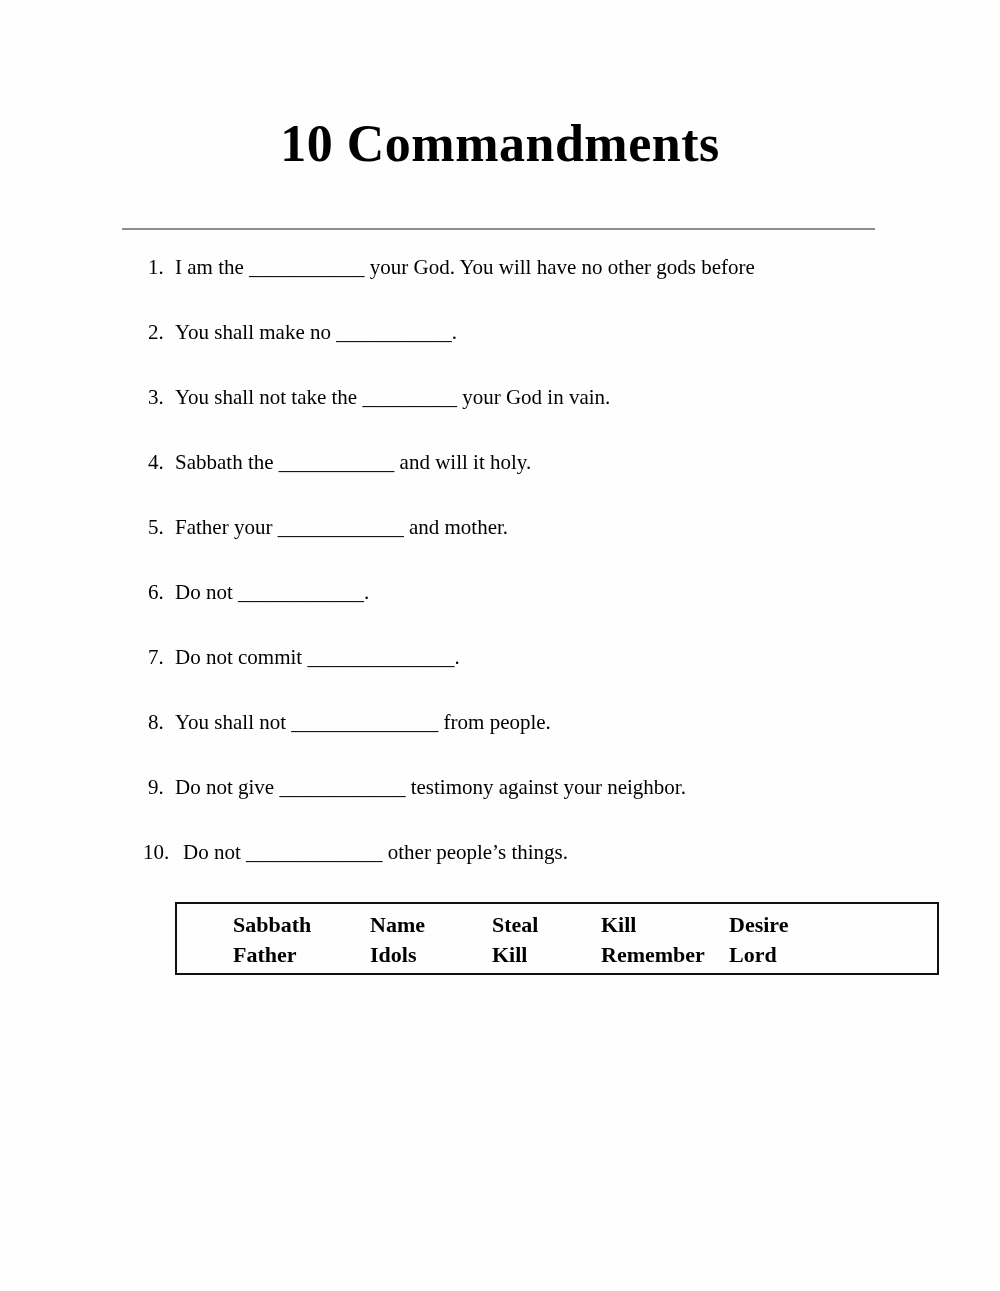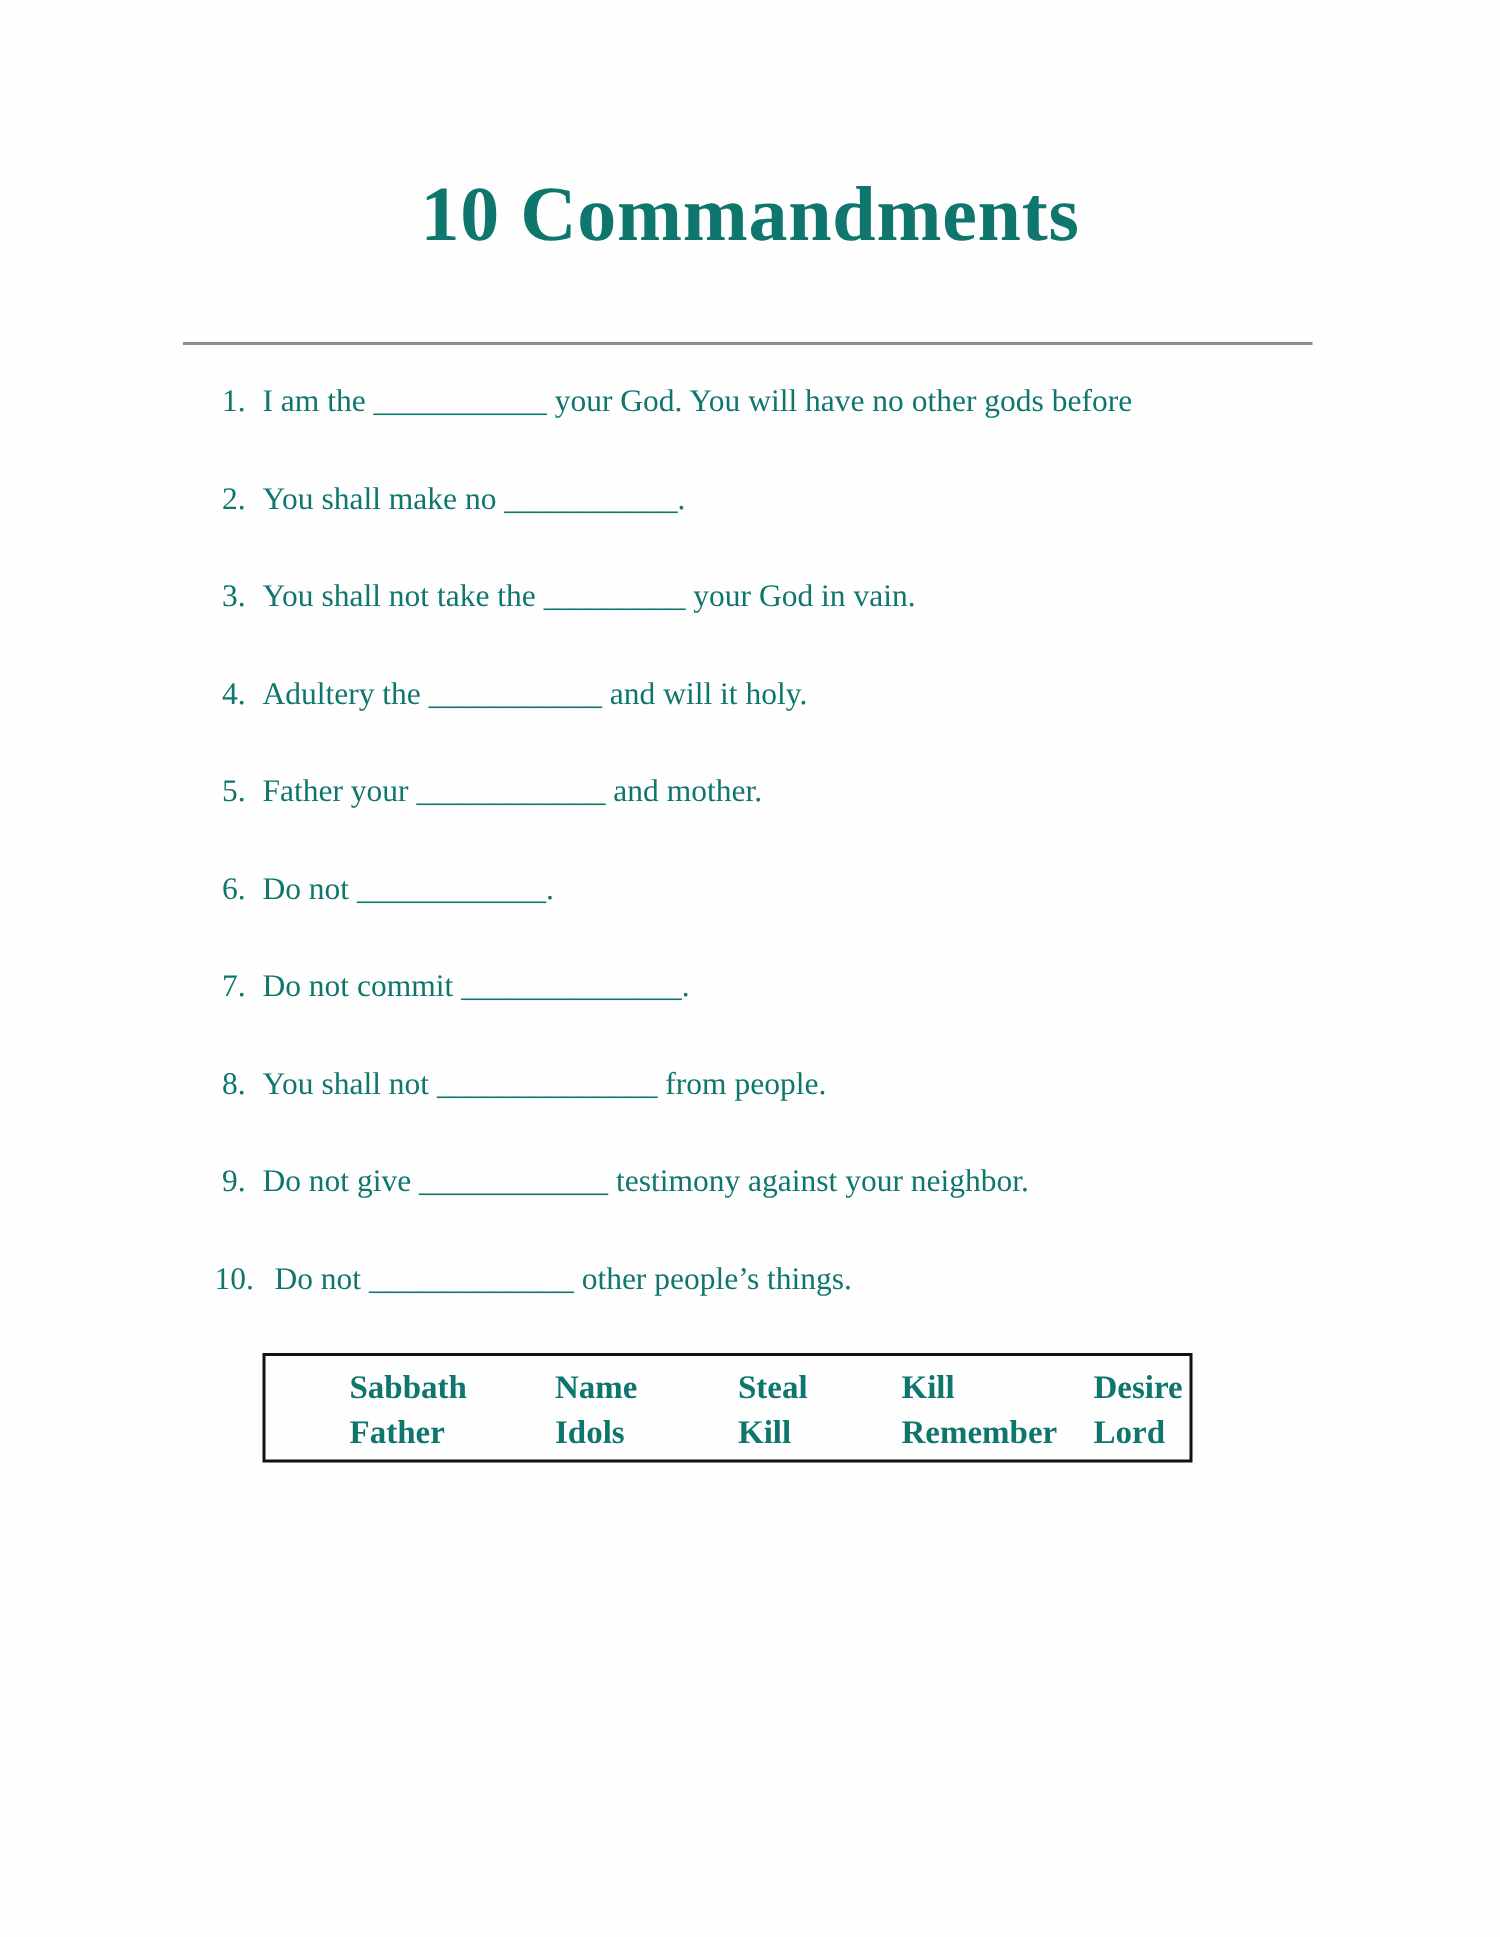--- a/index.html
+++ b/index.html
@@ -3,21 +3,21 @@
 <meta charset="utf-8">
 <style>
   * { margin: 0; padding: 0; box-sizing: border-box; }
   html, body { background: #ffffff; }
   .page {
     position: relative;
     width: 1000px;
     height: 1291px;
     background: #fefefe;
     font-family: "Liberation Serif", "DejaVu Serif", serif;
-    color: #0f766e;
+    color: #000000;
     overflow: hidden;
   }
   .title {
     padding-top: 114px;
     font-size: 52px;
     line-height: 60px;
     font-weight: bold;
     text-align: center;
     letter-spacing: 0.5px;
   }
@@ -46,21 +46,21 @@
   .item:last-child .num {
     margin-left: -5px;
     flex: 0 0 40px;
   }
   .text { flex: 1; }
   .blank { white-space: nowrap; margin-top: 17px; }
   .cont { display: block; }
   .word-bank {
     margin-top: 27px;
     margin-left: 175px;
-    width: 620px;
+    width: 764px;
     height: 73px;
     border: 2px solid #111111;
     display: grid;
     grid-template-columns: 137px 122px 109px 128px 1fr;
     grid-auto-rows: 30px;
     padding: 6px 0 0 56px;
     font-size: 22px;
     font-weight: bold;
     line-height: 30px;
   }
@@ -87,21 +87,21 @@
       <span class="text"><span>You shall make no </span><span class="blank">___________</span><span>.</span></span>
     </div>
 
     <div class="item">
       <span class="num">3.</span>
       <span class="text"><span>You shall not take the </span><span class="blank">_________</span><span> your God in vain.</span></span>
     </div>
 
     <div class="item">
       <span class="num">4.</span>
-      <span class="text"><span>Adultery the </span><span class="blank">___________</span><span> and will it holy.</span></span>
+      <span class="text"><span>Sabbath the </span><span class="blank">___________</span><span> and will it holy.</span></span>
     </div>
 
     <div class="item">
       <span class="num">5.</span>
       <span class="text"><span>Father your </span><span class="blank">____________</span><span> and mother.</span></span>
     </div>
 
     <div class="item">
       <span class="num">6.</span>
       <span class="text"><span>Do not </span><span class="blank">____________</span><span>.</span></span>

